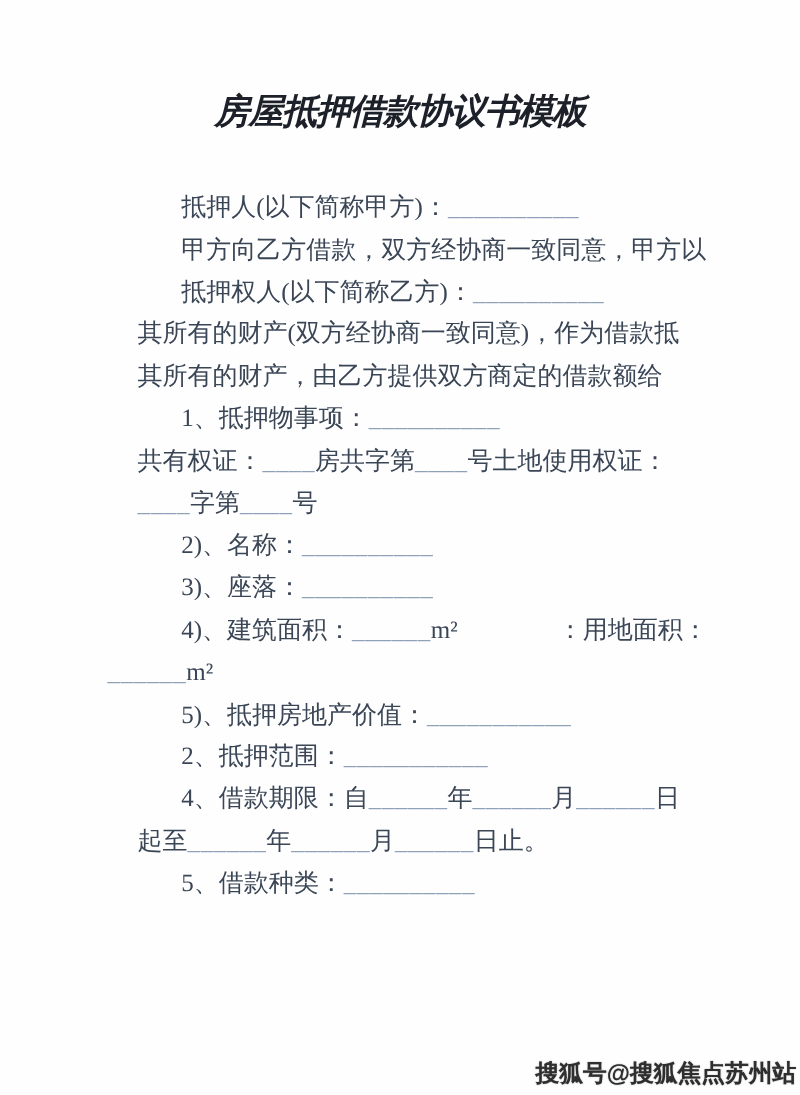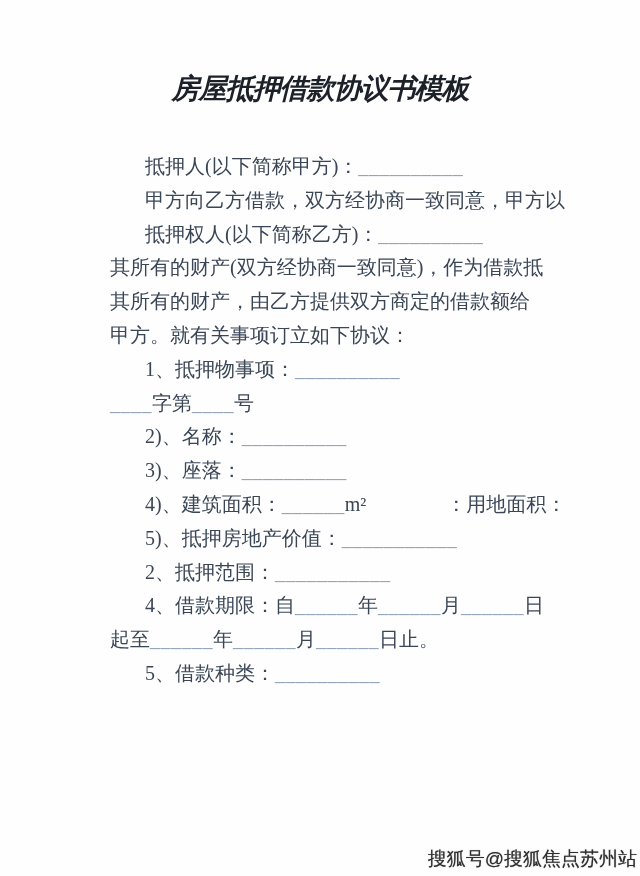--- a/index.html
+++ b/index.html
@@ -47,46 +47,47 @@
   .doc-line.indent{padding-left:35px;}
   .doc-line.outdent{margin-left:-24px;}
   .blank{
     color:var(--blank);
     letter-spacing:0.5px;
   }
   .watermark{
     position:absolute;
     right:3px;bottom:4px;
     font-family:"Liberation Sans","DejaVu Sans",sans-serif;
-    font-weight:normal;
+    font-weight:bold;
     font-size:19px;
     letter-spacing:0px;
     color:var(--watermark);
     text-shadow:0 0 1px rgba(46,46,46,0.6);
   }
 </style>
 </head>
 <body>
 
 <div class="page">
 
   <h1 class="doc-title">房屋抵押借款协议书模板</h1>
 
   <div class="doc-lines">
       <div class="doc-line indent">抵押人(以下简称甲方)：<span class="blank">__________</span></div>
       <div class="doc-line indent">甲方向乙方借款，双方经协商一致同意，甲方以</div>
       <div class="doc-line indent">抵押权人(以下简称乙方)：<span class="blank">__________</span></div>
       <div class="doc-line">其所有的财产(双方经协商一致同意)，作为借款抵</div>
       <div class="doc-line">其所有的财产，由乙方提供双方商定的借款额给</div>
-      <div class="doc-line">甲方。就有关事项订立如下协议：</div>
       <div class="doc-line indent">1、抵押物事项：<span class="blank">__________</span></div>
+      <div class="doc-line">共有权证：<span class="blank">____</span>房共字第<span class="blank">____</span>号土地使用权证：</div>
       <div class="doc-line"><span class="blank">____</span>字第<span class="blank">____</span>号</div>
       <div class="doc-line indent">2)、名称：<span class="blank">__________</span></div>
       <div class="doc-line indent">3)、座落：<span class="blank">__________</span></div>
       <div class="doc-line indent">4)、建筑面积：<span class="blank">______</span>m²　　　　：用地面积：</div>
+      <div class="doc-line outdent"><span class="blank">______</span>m²</div>
       <div class="doc-line indent">5)、抵押房地产价值：<span class="blank">___________</span></div>
       <div class="doc-line indent">2、抵押范围：<span class="blank">___________</span></div>
       <div class="doc-line indent">4、借款期限：自<span class="blank">______</span>年<span class="blank">______</span>月<span class="blank">______</span>日</div>
       <div class="doc-line">起至<span class="blank">______</span>年<span class="blank">______</span>月<span class="blank">______</span>日止。</div>
       <div class="doc-line indent">5、借款种类：<span class="blank">__________</span></div>
     </div>
 
   <div class="watermark">搜狐号@搜狐焦点苏州站</div>
 
 </div>

